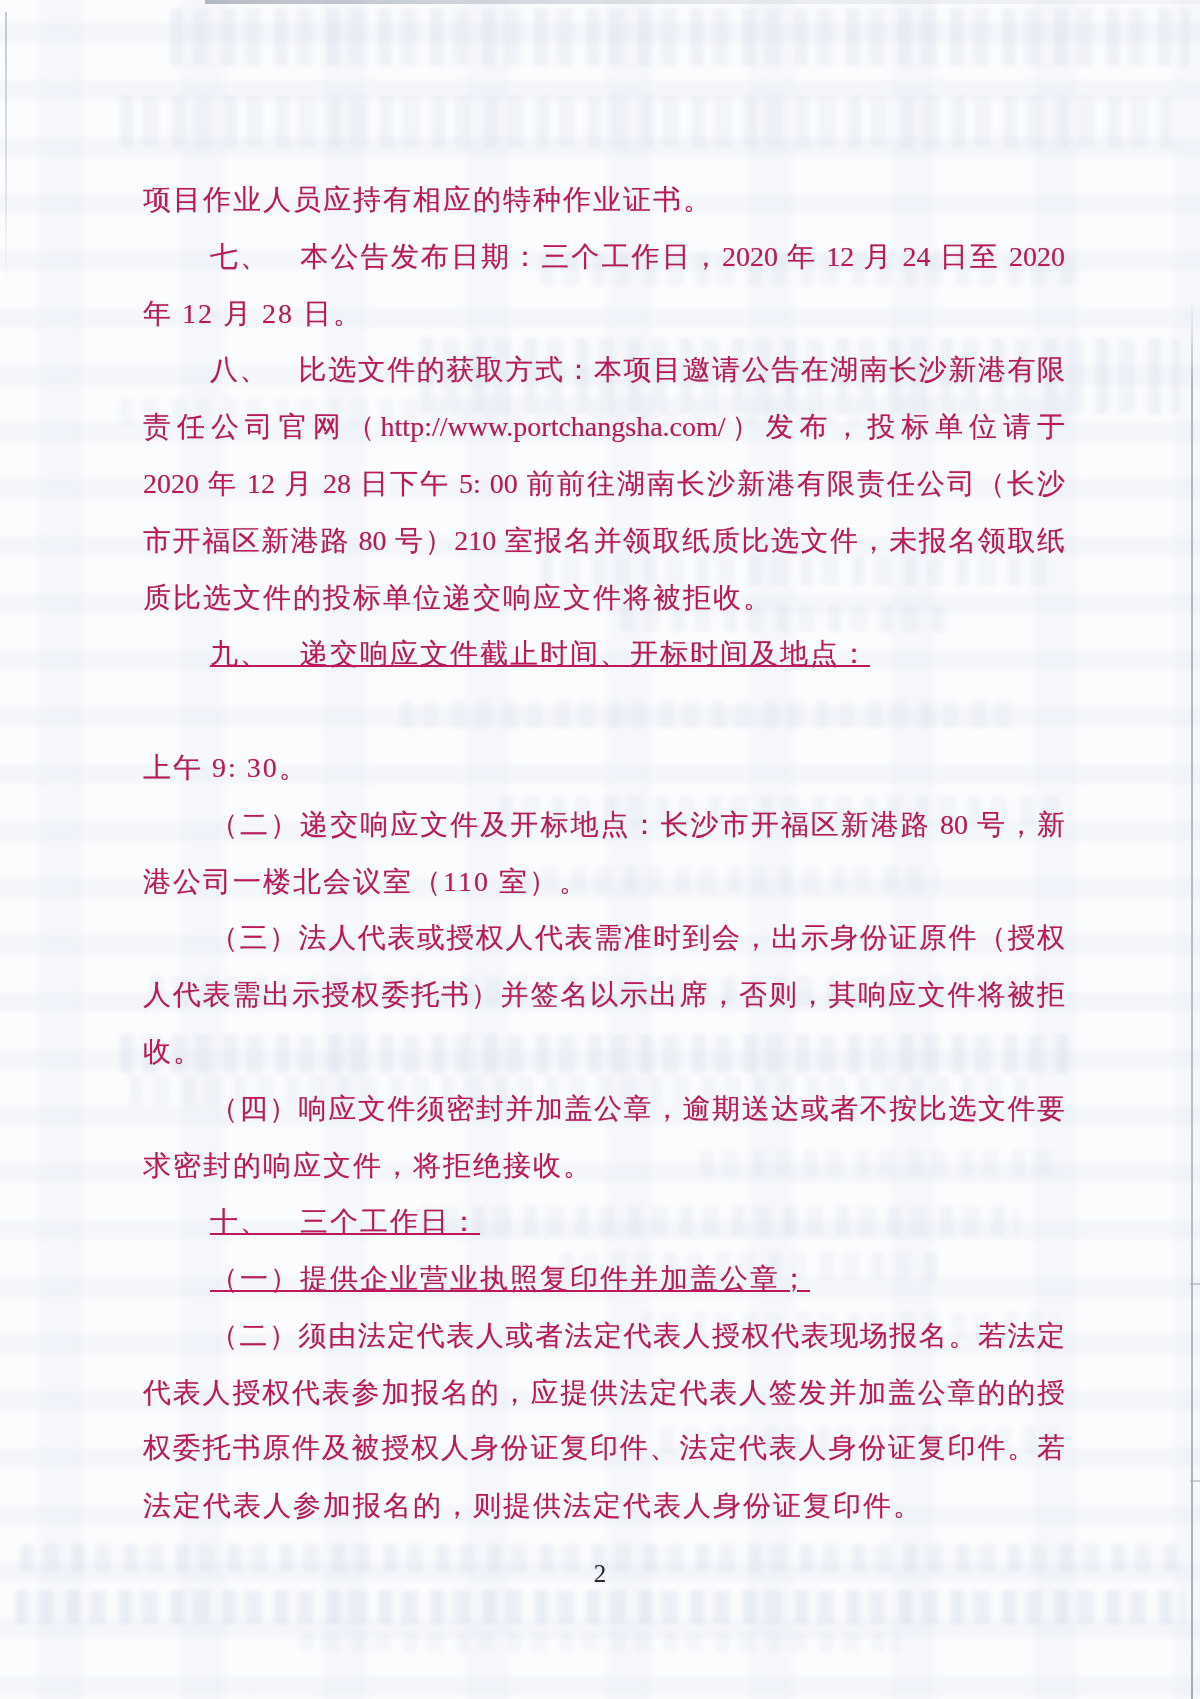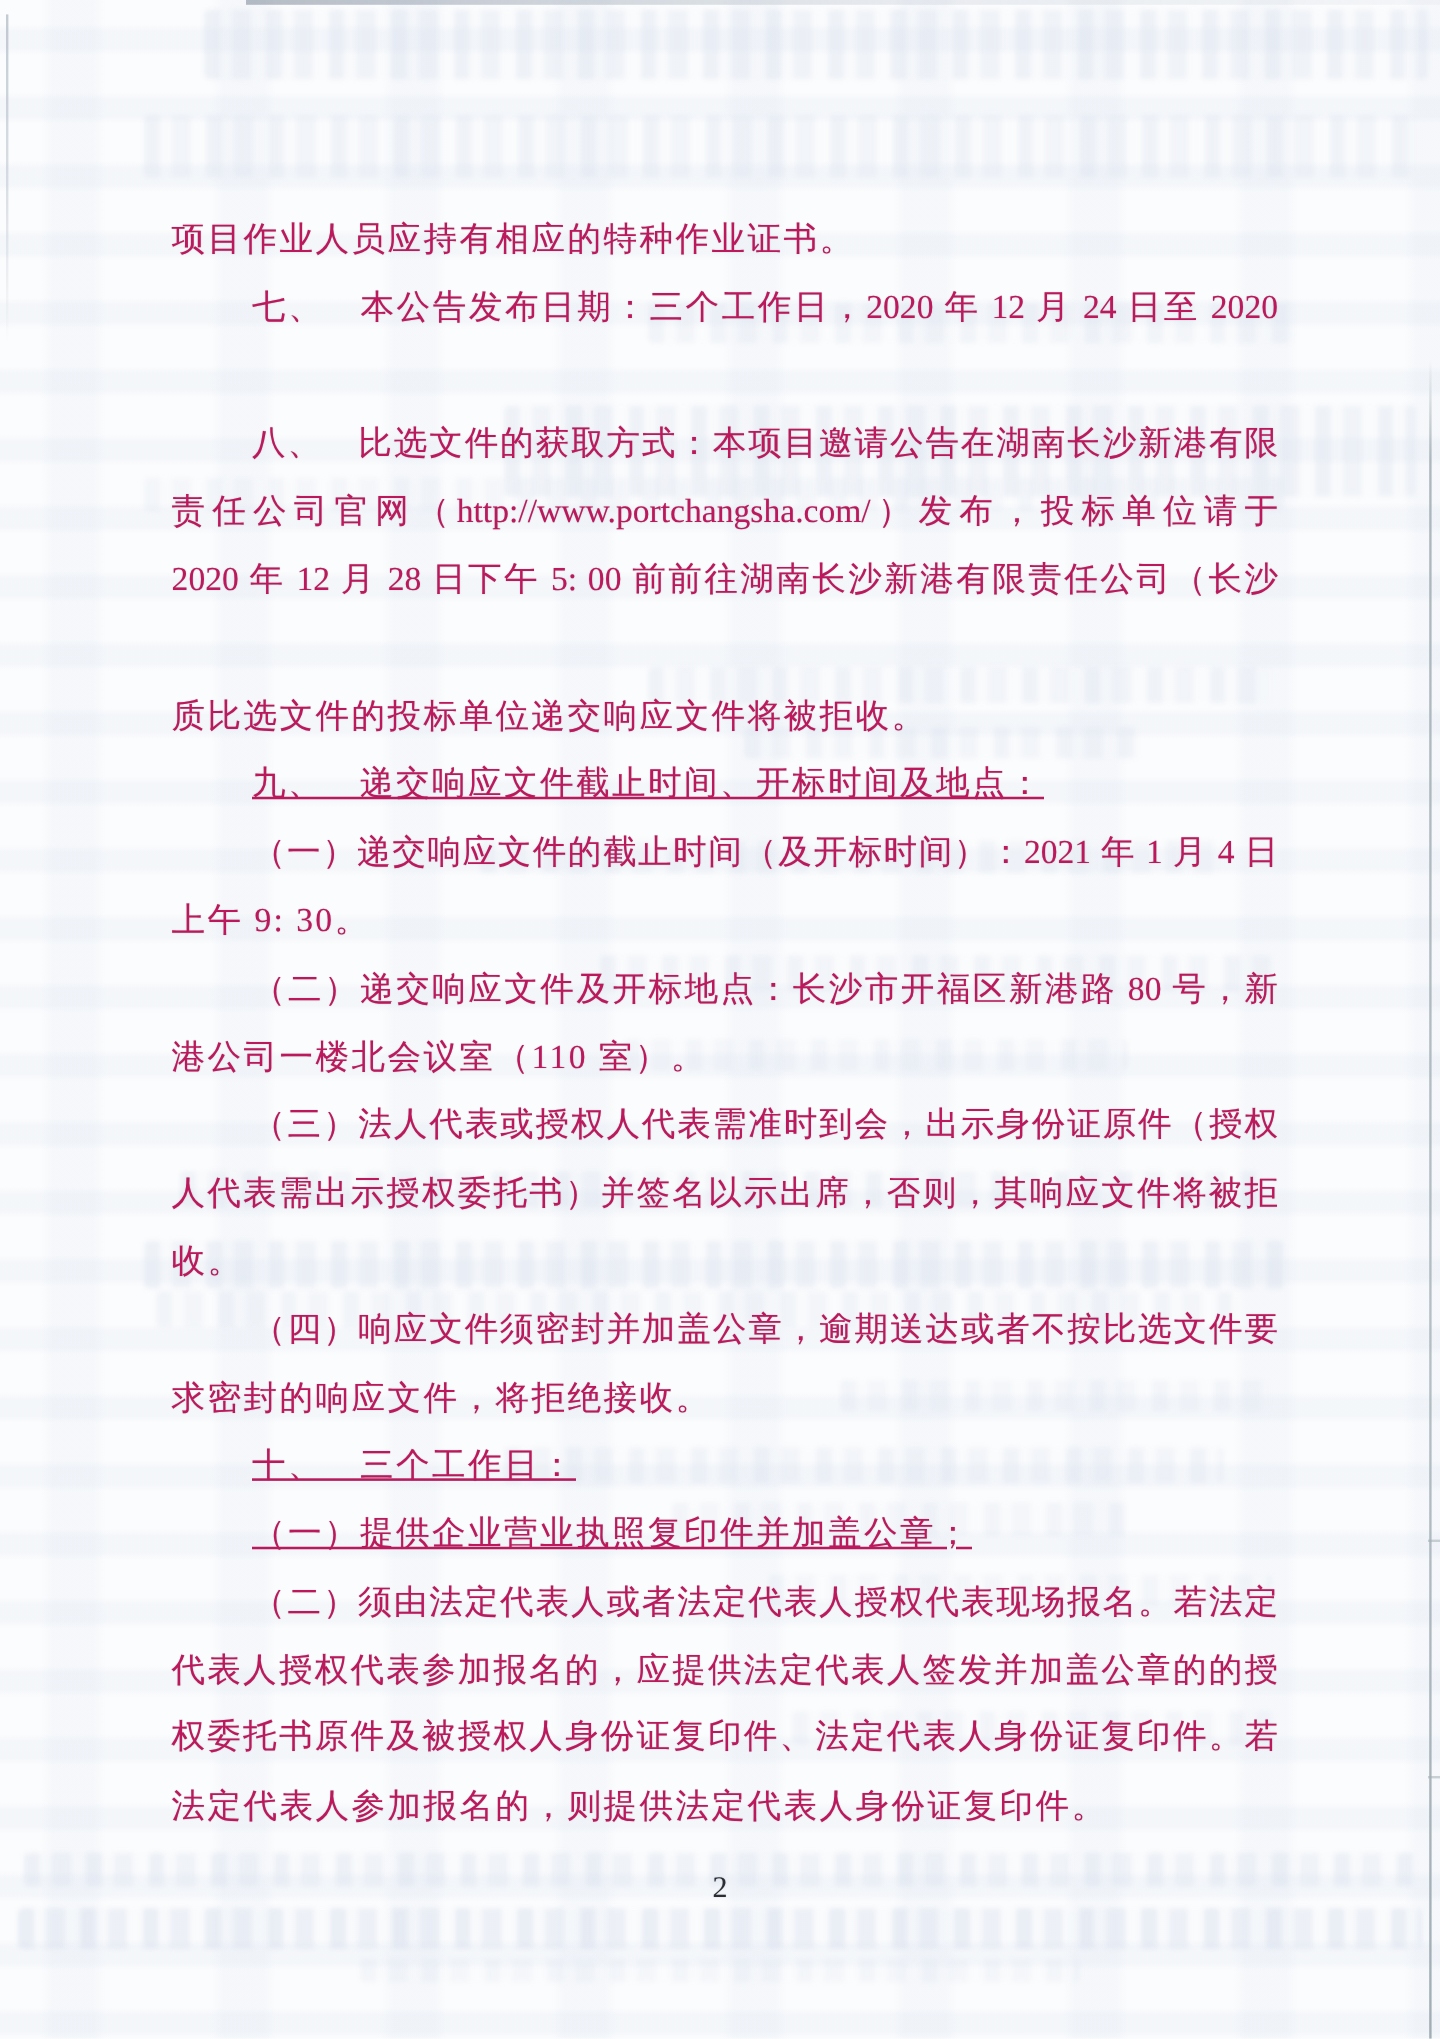--- a/index.html
+++ b/index.html
@@ -143,26 +143,27 @@
 
 <div class="edge-right"></div>
 <div class="tick-1"></div>
 <div class="tick-2"></div>
 <div class="edge-left"></div>
 <div class="top-streak"></div>
 
 <div id="text-lines">
     <div class="line plain" style="top: 183px;">项目作业人员应持有相应的特种作业证书。</div>
     <div class="line first-justify" style="top: 240px;">七、　本公告发布日期：三个工作日，2020 年 12 月 24 日至 2020</div>
+    <div class="line plain" style="top: 297px;">年 12 月 28 日。</div>
     <div class="line first-justify" style="top: 353px;">八、　比选文件的获取方式：本项目邀请公告在湖南长沙新港有限</div>
     <div class="line justify" style="top: 410px;">责任公司官网（http://www.portchangsha.com/）发布，投标单位请于</div>
     <div class="line justify" style="top: 467px;">2020 年 12 月 28 日下午 5: 00 前前往湖南长沙新港有限责任公司（长沙</div>
+    <div class="line justify" style="top: 524px;">市开福区新港路 80 号）210 室报名并领取纸质比选文件，未报名领取纸</div>
     <div class="line plain" style="top: 581px;">质比选文件的投标单位递交响应文件将被拒收。</div>
     <div class="line first" style="top: 637px;">九、　递交响应文件截止时间、开标时间及地点：</div>
-    <div class="line first-justify" style="top: 694px;">（一）递交响应文件的截止时间（及开标时间）：2021 年 1 月 4 日</div>
     <div class="line plain" style="top: 751px;">上午 9: 30。</div>
     <div class="line first-justify" style="top: 808px;">（二）递交响应文件及开标地点：长沙市开福区新港路 80 号，新</div>
     <div class="line plain" style="top: 865px;">港公司一楼北会议室（110 室）。</div>
     <div class="line first-justify" style="top: 921px;">（三）法人代表或授权人代表需准时到会，出示身份证原件（授权</div>
     <div class="line justify" style="top: 978px;">人代表需出示授权委托书）并签名以示出席，否则，其响应文件将被拒</div>
     <div class="line plain" style="top: 1035px;">收。</div>
     <div class="line plain" style="top: 1149px;">求密封的响应文件，将拒绝接收。</div>
     <div class="line first-justify" style="top: 1092px;">（四）响应文件须密封并加盖公章，逾期送达或者不按比选文件要</div>
     <div class="line first" style="top: 1205px;">十、　三个工作日：</div>
     <div class="line first" style="top: 1262px;">（一）提供企业营业执照复印件并加盖公章；</div>

